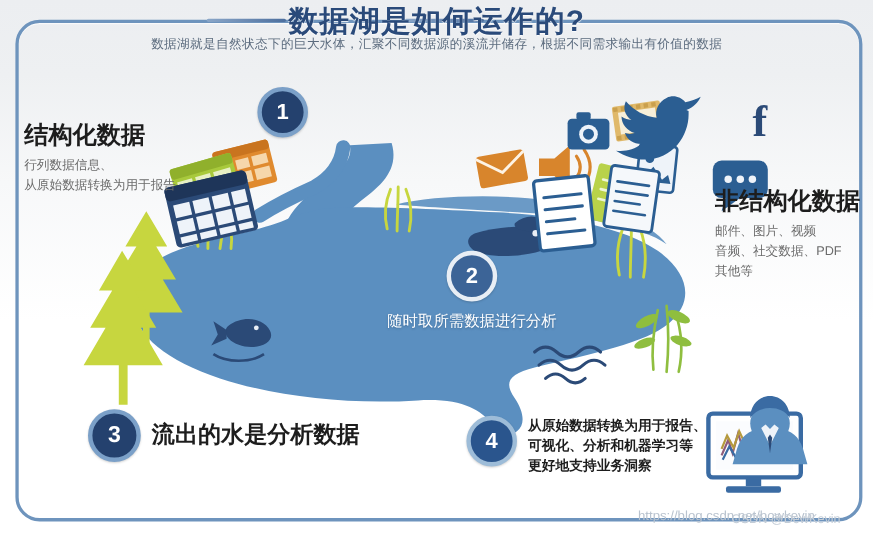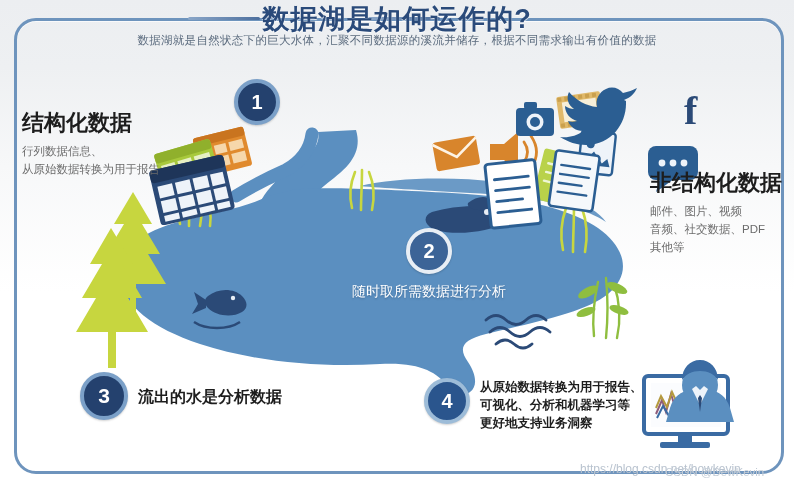--- a/index.html
+++ b/index.html
@@ -49,21 +49,21 @@
   .step-text{font-size:13.5px;line-height:1.45;color:#1d1d1d;font-weight:bold;padding-top:1px;}
   .step-text div{white-space:nowrap;}
 
   #step1{left:234px;top:79px;}
   #step2{left:352px;top:228px;flex-direction:column;align-items:center;gap:6px;}
   #step2 .badge{background:#3c6497;border-color:#e8eef5;}
   #step2 .step-text{color:#ffffff;font-weight:normal;font-size:14px;text-align:center;
                     text-shadow:0 1px 2px rgba(20,45,80,.35);}
   #step3{left:80px;top:372px;align-items:center;}
   #step3 .badge{width:40px;height:40px;flex:0 0 40px;font-size:21px;}
-  #step3 .step-text{font-size:16px;}
+  #step3 .step-text{font-size:21px;}
   #step4{left:424px;top:378px;}
   #step4 .badge{background:#2f5party;}
   #step4 .badge{background:#2a558d;border-color:#9dbcd8;}
   #step4 .step-text{font-size:12.5px;line-height:1.42;}
 
   
   .caption{position:absolute;z-index:30;}
   .caption .head{font-size:22px;font-weight:bold;color:#1d1d1d;margin-bottom:5px;}
   .caption .body{font-size:11.5px;line-height:1.55;color:#6b6b6b;}
   .caption .body div{white-space:nowrap;}

